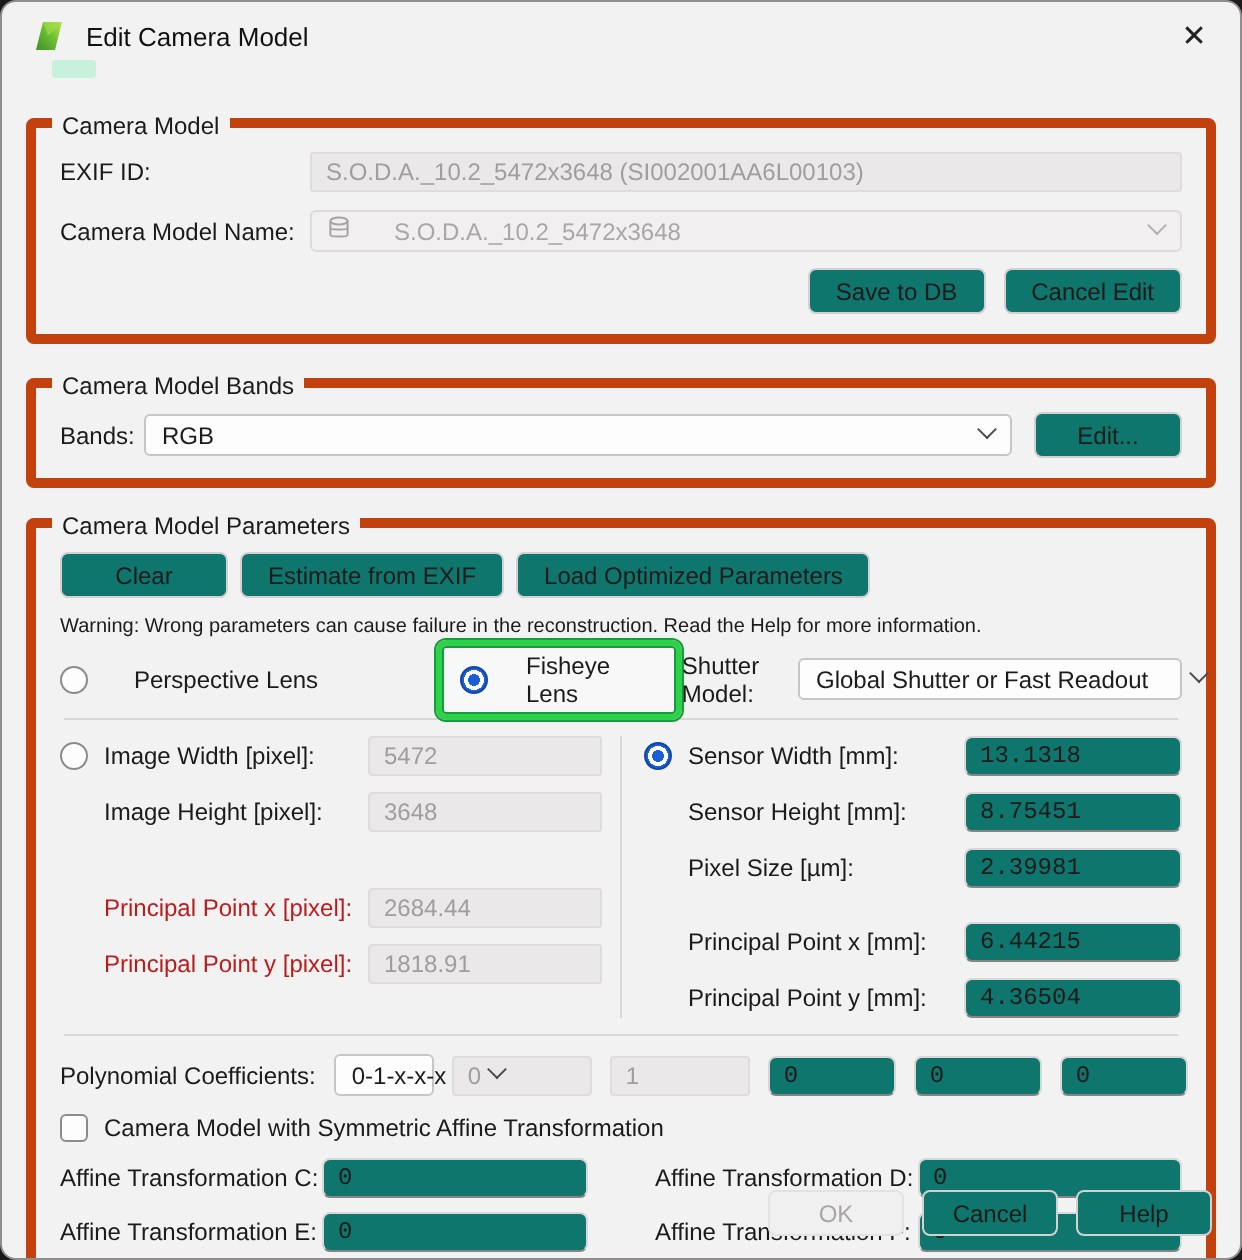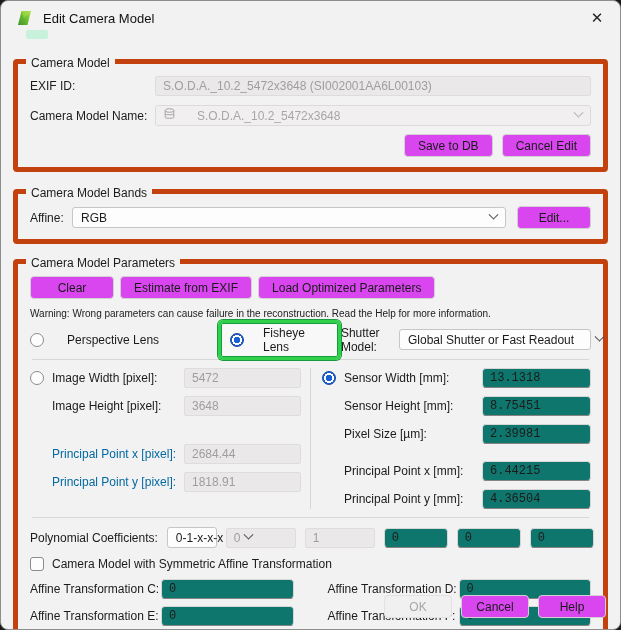--- a/index.html
+++ b/index.html
@@ -35,21 +35,21 @@
   .group-title {
     position:absolute; top:-8px; left:8px; background:#f3f2f2; padding:0 5px;
     font-size:12px; color:#1b1b1b; line-height:15px;
   }
   .g1 { margin-top:24px; }
   .g2 { margin-top:17px; }
   .g3 { margin-top:15px; padding-bottom:27px; }
 
   .row { display:flex; align-items:center; }
   .lbl { flex:0 0 auto; }
-  .lbl-dim { color:#0369a1; }
+  .lbl-dim { color:#b91c1c; }
 
   
   .field {
     height:20px; display:flex; align-items:center; padding:0 7px; font-size:12px;
     overflow:hidden; white-space:nowrap;
   }
   .field.ed {
     background:#0f766e; border:1px solid #d8d6d6; border-bottom:1px solid #868484;
     border-radius:4px; color:#1b1b1b;font-family:Liberation Mono, monospace;
   }
@@ -65,21 +65,21 @@
   .combo .chev {
     margin-left:auto; width:7px; height:7px; border-right:1.4px solid #4d4d4d;
     border-bottom:1.4px solid #4d4d4d; transform:rotate(45deg) translate(-2px,-2px);
     flex:0 0 auto;
   }
   .combo.dis { background:#f1efef; color:#a8a6a6; border-color:#dcdada; }
   .combo.dis .chev { border-color:#b3b1b1; }
 
   
   .btn {
-    background:#d946ef; border:1px solid #d2d0d0; border-radius:4px; height:23px;
+    background:#0f766e; border:1px solid #d2d0d0; border-radius:4px; height:23px;
     display:inline-flex; align-items:center; justify-content:center; padding:0 13px;
     font-size:12px; color:#1b1b1b; white-space:nowrap; cursor:default;
   }
   .btn.disabled { background:#f1f0f0; color:#a7a5a5; border-color:#e3e1e1; }
 
   
   .radio { width:14px; height:14px; border-radius:50%; flex:0 0 auto; }
   .radio.off { background:#fdfdfd; border:1px solid #8c8a8a; }
   .radio.on {
     background:radial-gradient(circle at 50% 50%, #1a5fd7 0 3px, #ffffff 3px 5px, #1a5fd7 5px);
@@ -190,21 +190,21 @@
 
     <div class="btnrow-end">
       <div class="btn">Save to DB</div>
       <div class="btn">Cancel Edit</div>
     </div>
   </div>
 
   <div class="group g2">
     <span class="group-title">Camera Model Bands</span>
     <div class="row">
-      <span class="lbl" style="flex:0 0 42px;">Affine:</span>
+      <span class="lbl" style="flex:0 0 42px;">Bands:</span>
       <div class="combo" style="flex:1;">
         <span>RGB</span>
         <span class="chev"></span>
       </div>
       <div class="btn" style="margin-left:11px; min-width:74px;">Edit...</div>
     </div>
   </div>
 
   <div class="group g3">
     <span class="group-title">Camera Model Parameters</span>

